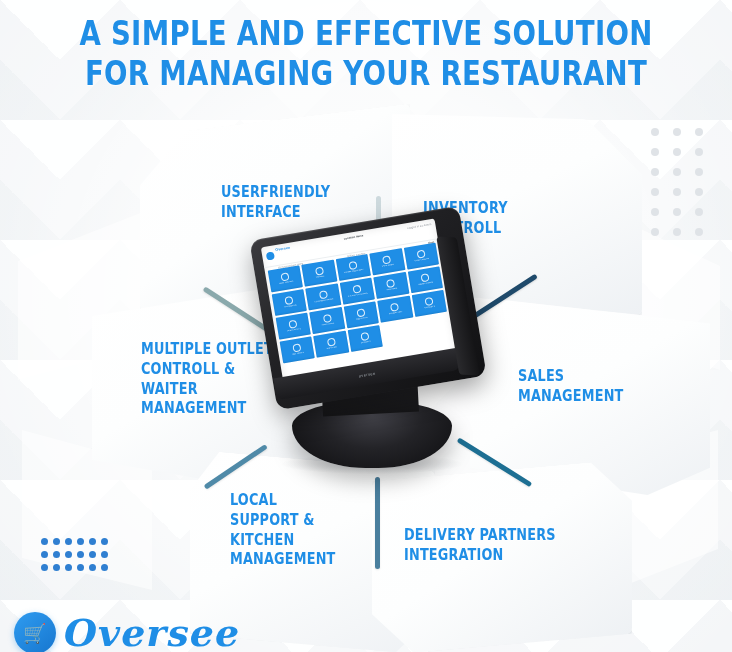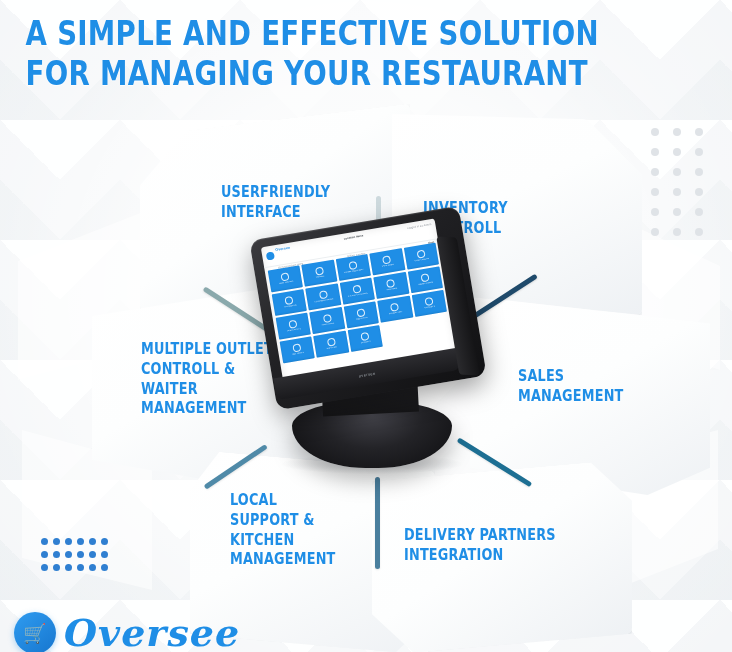--- a/index.html
+++ b/index.html
@@ -24,21 +24,21 @@
   }
   #bg-vignette{
     position:absolute; inset:0;
     background:radial-gradient(ellipse at 50% 45%, rgba(255,255,255,0.97) 0%, rgba(255,255,255,0.75) 42%, rgba(255,255,255,0.30) 70%, rgba(255,255,255,0) 100%);
     z-index:1;
   }
 
   
   #headline{
     position:absolute; top:14px; left:0; width:732px;
-    z-index:20;
+    text-align:center; z-index:20;
   }
   #headline .line{
     display:block;
     color:#1f8ee6;
     font-family:"DejaVu Sans Condensed","Liberation Sans Narrow","Liberation Sans", sans-serif;
     font-weight:bold;
     font-size:33px;
     line-height:1.22;
     letter-spacing:0.3px;
     transform:scaleX(0.93);

